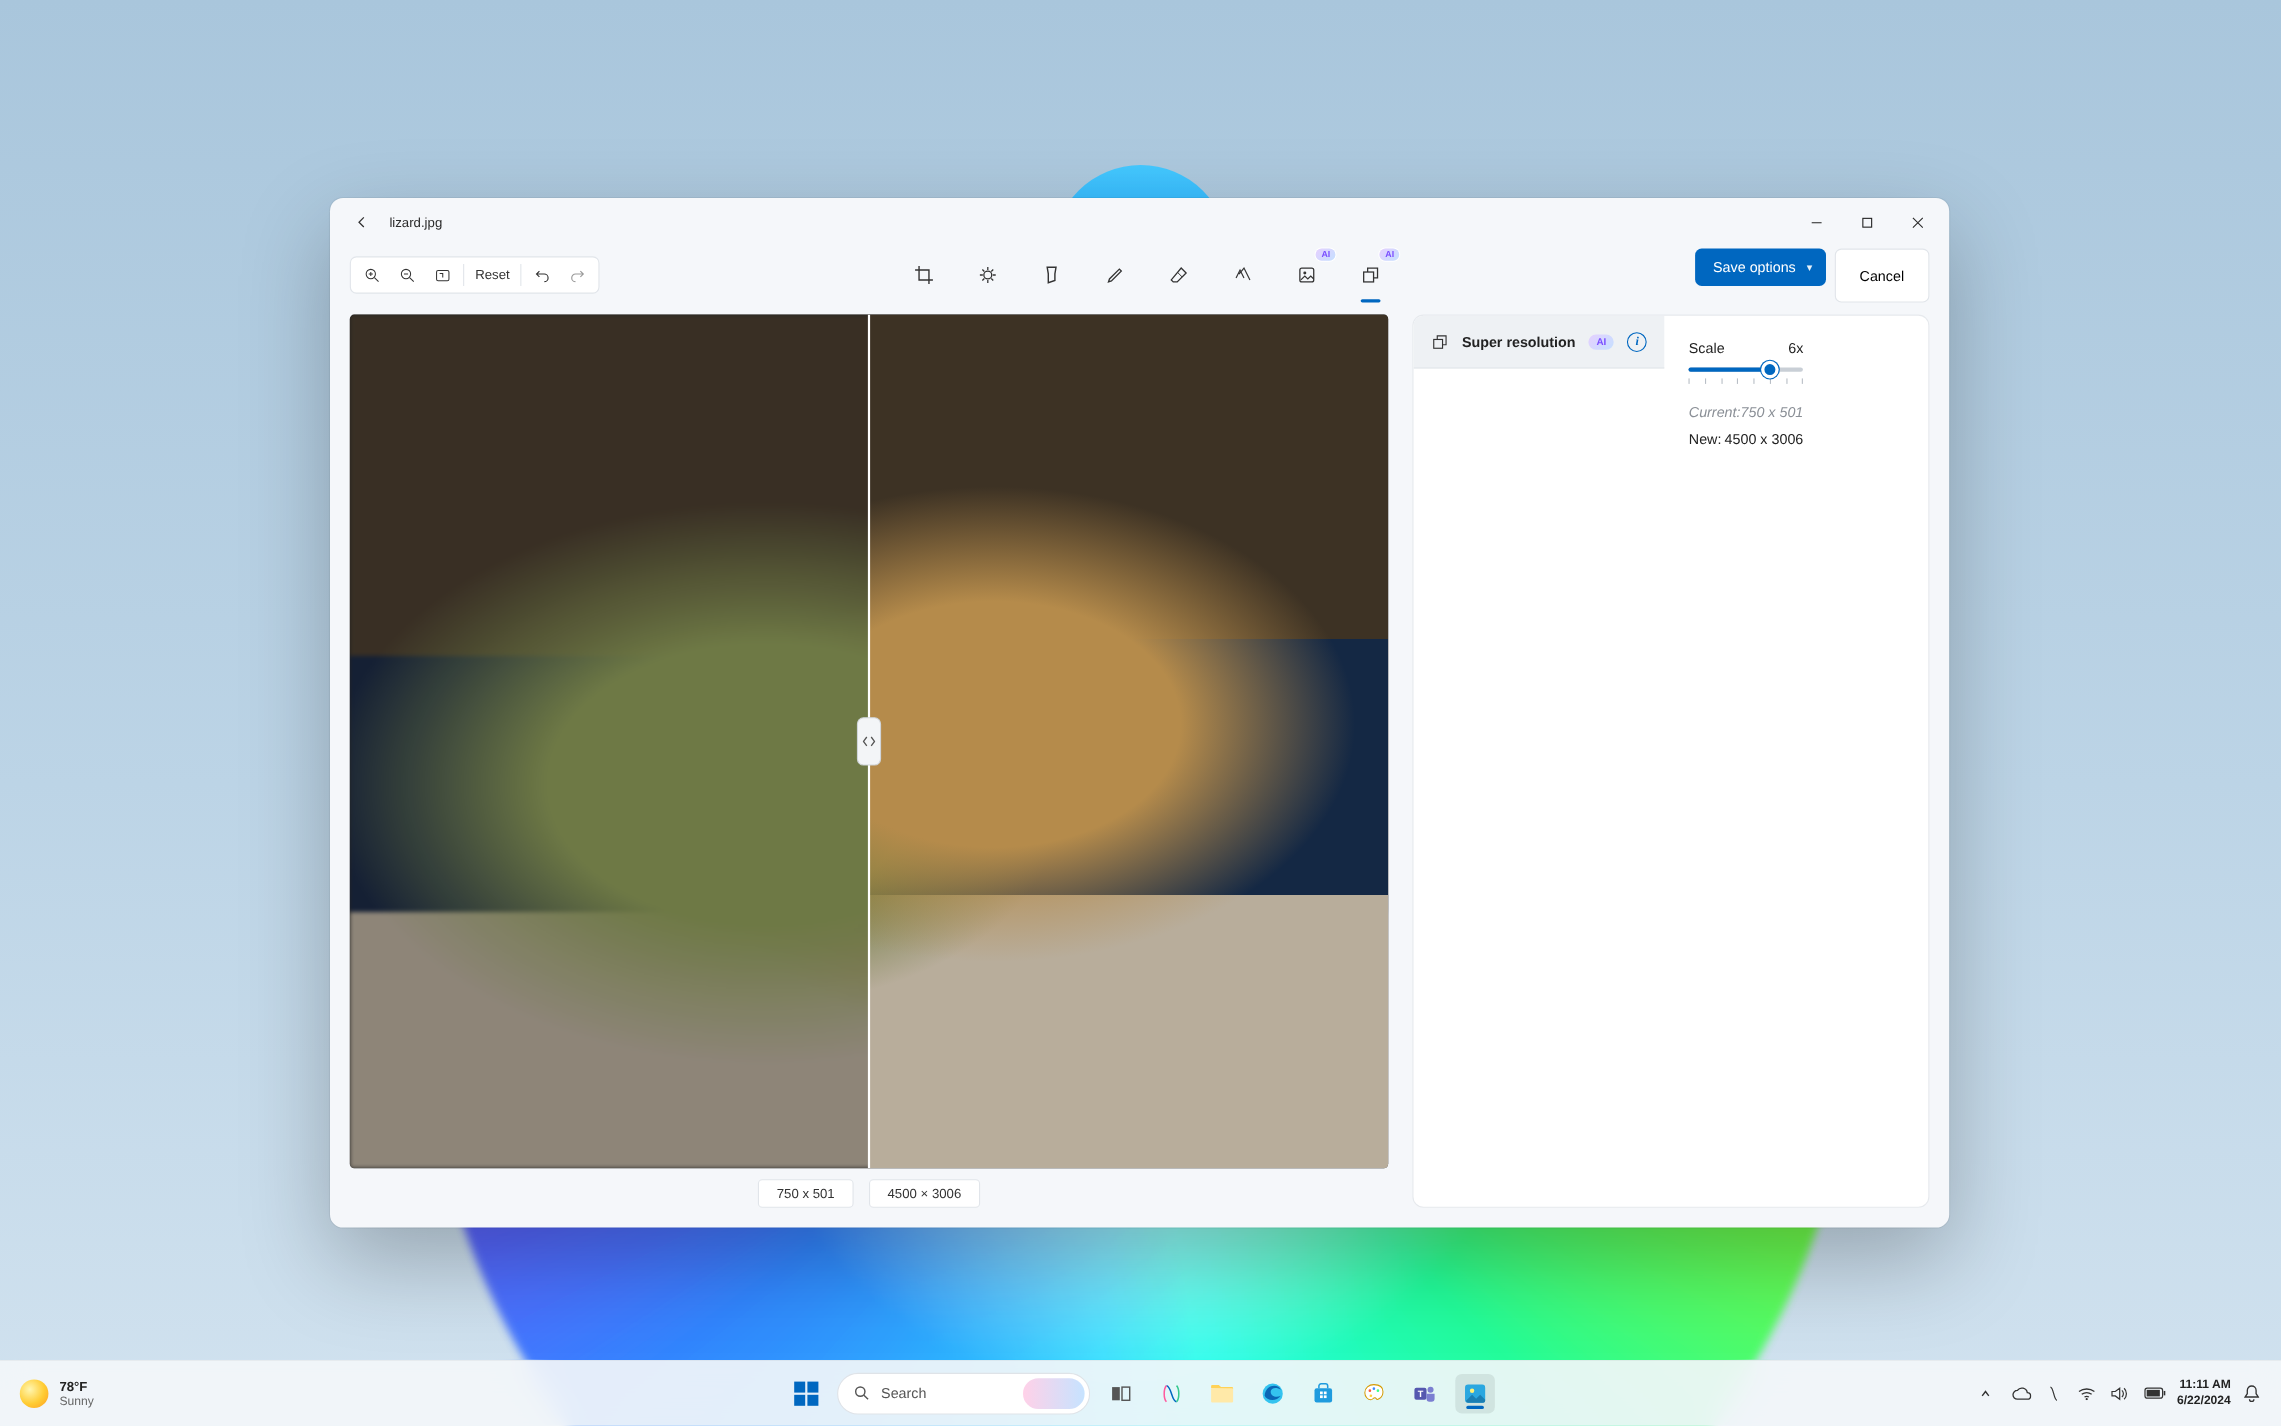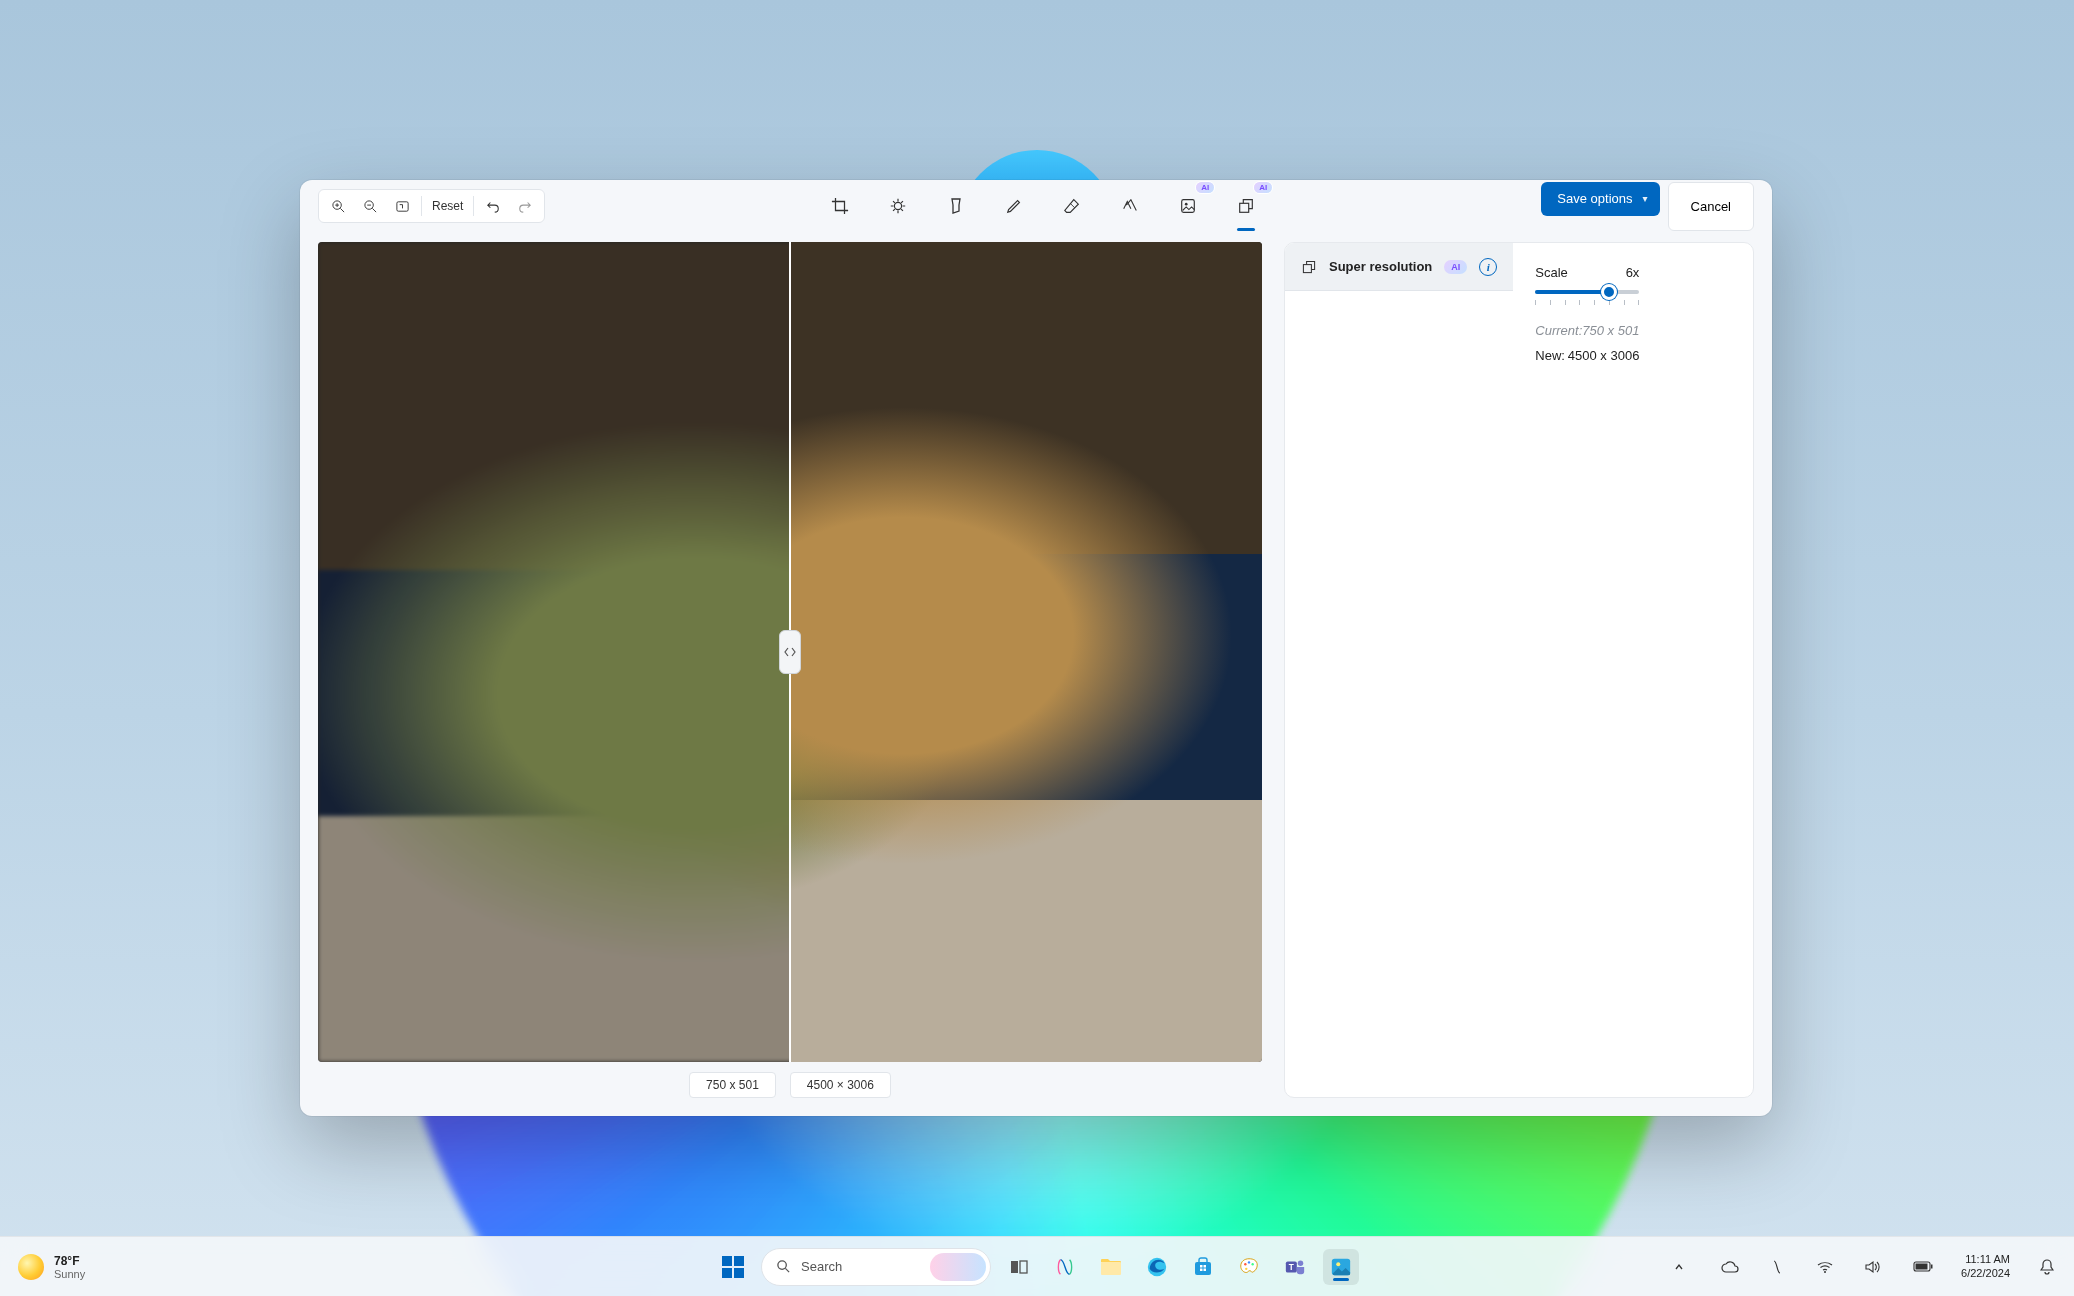--- a/index.html
+++ b/index.html
@@ -167,34 +167,59 @@
   .search{
     height:38px;width:230px;background:#fff;border:1px solid #dfe3e8;border-radius:19px;
     display:flex;align-items:center;padding:0 14px;gap:10px;font-size:13px;color:#555;cursor:text;
     position:relative;
   }
   .search .accent{position:absolute;right:4px;top:4px;bottom:4px;width:56px;border-radius:15px;background:linear-gradient(90deg,#ffd1e8,#c6e3ff);}
   .tbicon{width:36px;height:36px;display:flex;align-items:center;justify-content:center;border-radius:6px;cursor:pointer;font-size:20px}
   .tbicon.active{background:rgba(0,0,0,.08);}
   .tbicon.active::after{content:"";position:absolute;bottom:4px;width:16px;height:3px;background:#0067c0;border-radius:2px;}
   .tbicon{position:relative;}
-  .tray{margin-left:auto;display:flex;align-items:center;gap:30px;padding-right:16px;font-size:12px;color:#222;}
+  .tray{margin-left:auto;display:flex;align-items:center;gap:12px;padding-right:16px;font-size:12px;color:#222;font-weight:bold;}
   .tray .ic{width:18px;text-align:center;cursor:pointer;}
   .clock{text-align:right;line-height:1.2;font-size:11px;}
   svg{display:block;}
 </style>
 </head>
 <body>
 
 <div class="desktop">
   <div class="bloom"></div>
   <div class="bloom-cap"></div>
 
   <div class="window">
 
+    <div class="titlebar">
+      <div class="back-btn">
+        <svg width="14" height="14" viewBox="0 0 16 16">
+            <path d="M10 3 5 8l5 5" fill="none" stroke="#333" stroke-width="1.3"></path>
+          </svg>
+      </div>
+      <span class="title-txt">lizard.jpg</span>
+      <div class="win-ctrl">
+        <div>
+            <svg viewBox="0 0 11 11">
+              <path d="M1 5.5h9" stroke="#222" stroke-width="1"></path>
+            </svg>
+          </div>
+        <div>
+            <svg viewBox="0 0 11 11">
+              <rect x="1.5" y="1.5" width="8" height="8" fill="none" stroke="#222" stroke-width="1"></rect>
+            </svg>
+          </div>
+        <div class="close">
+            <svg viewBox="0 0 11 11">
+              <path d="M1 1l9 9M10 1l-9 9" stroke="currentColor" stroke-width="1"></path>
+            </svg>
+          </div>
+      </div>
+    </div>
 
     <div class="toolbar">
       <div class="tb-cluster">
         <div class="tb-btn">
           <svg width="15" height="15" viewBox="0 0 16 16">
               <circle cx="6.5" cy="6.5" r="4.5" fill="none" stroke="#333"></circle>
               <path d="M10 10l4 4M6.5 4.5v4M4.5 6.5h4" stroke="#333" fill="none"></path>
             </svg>
         </div>
         <div class="tb-btn">

